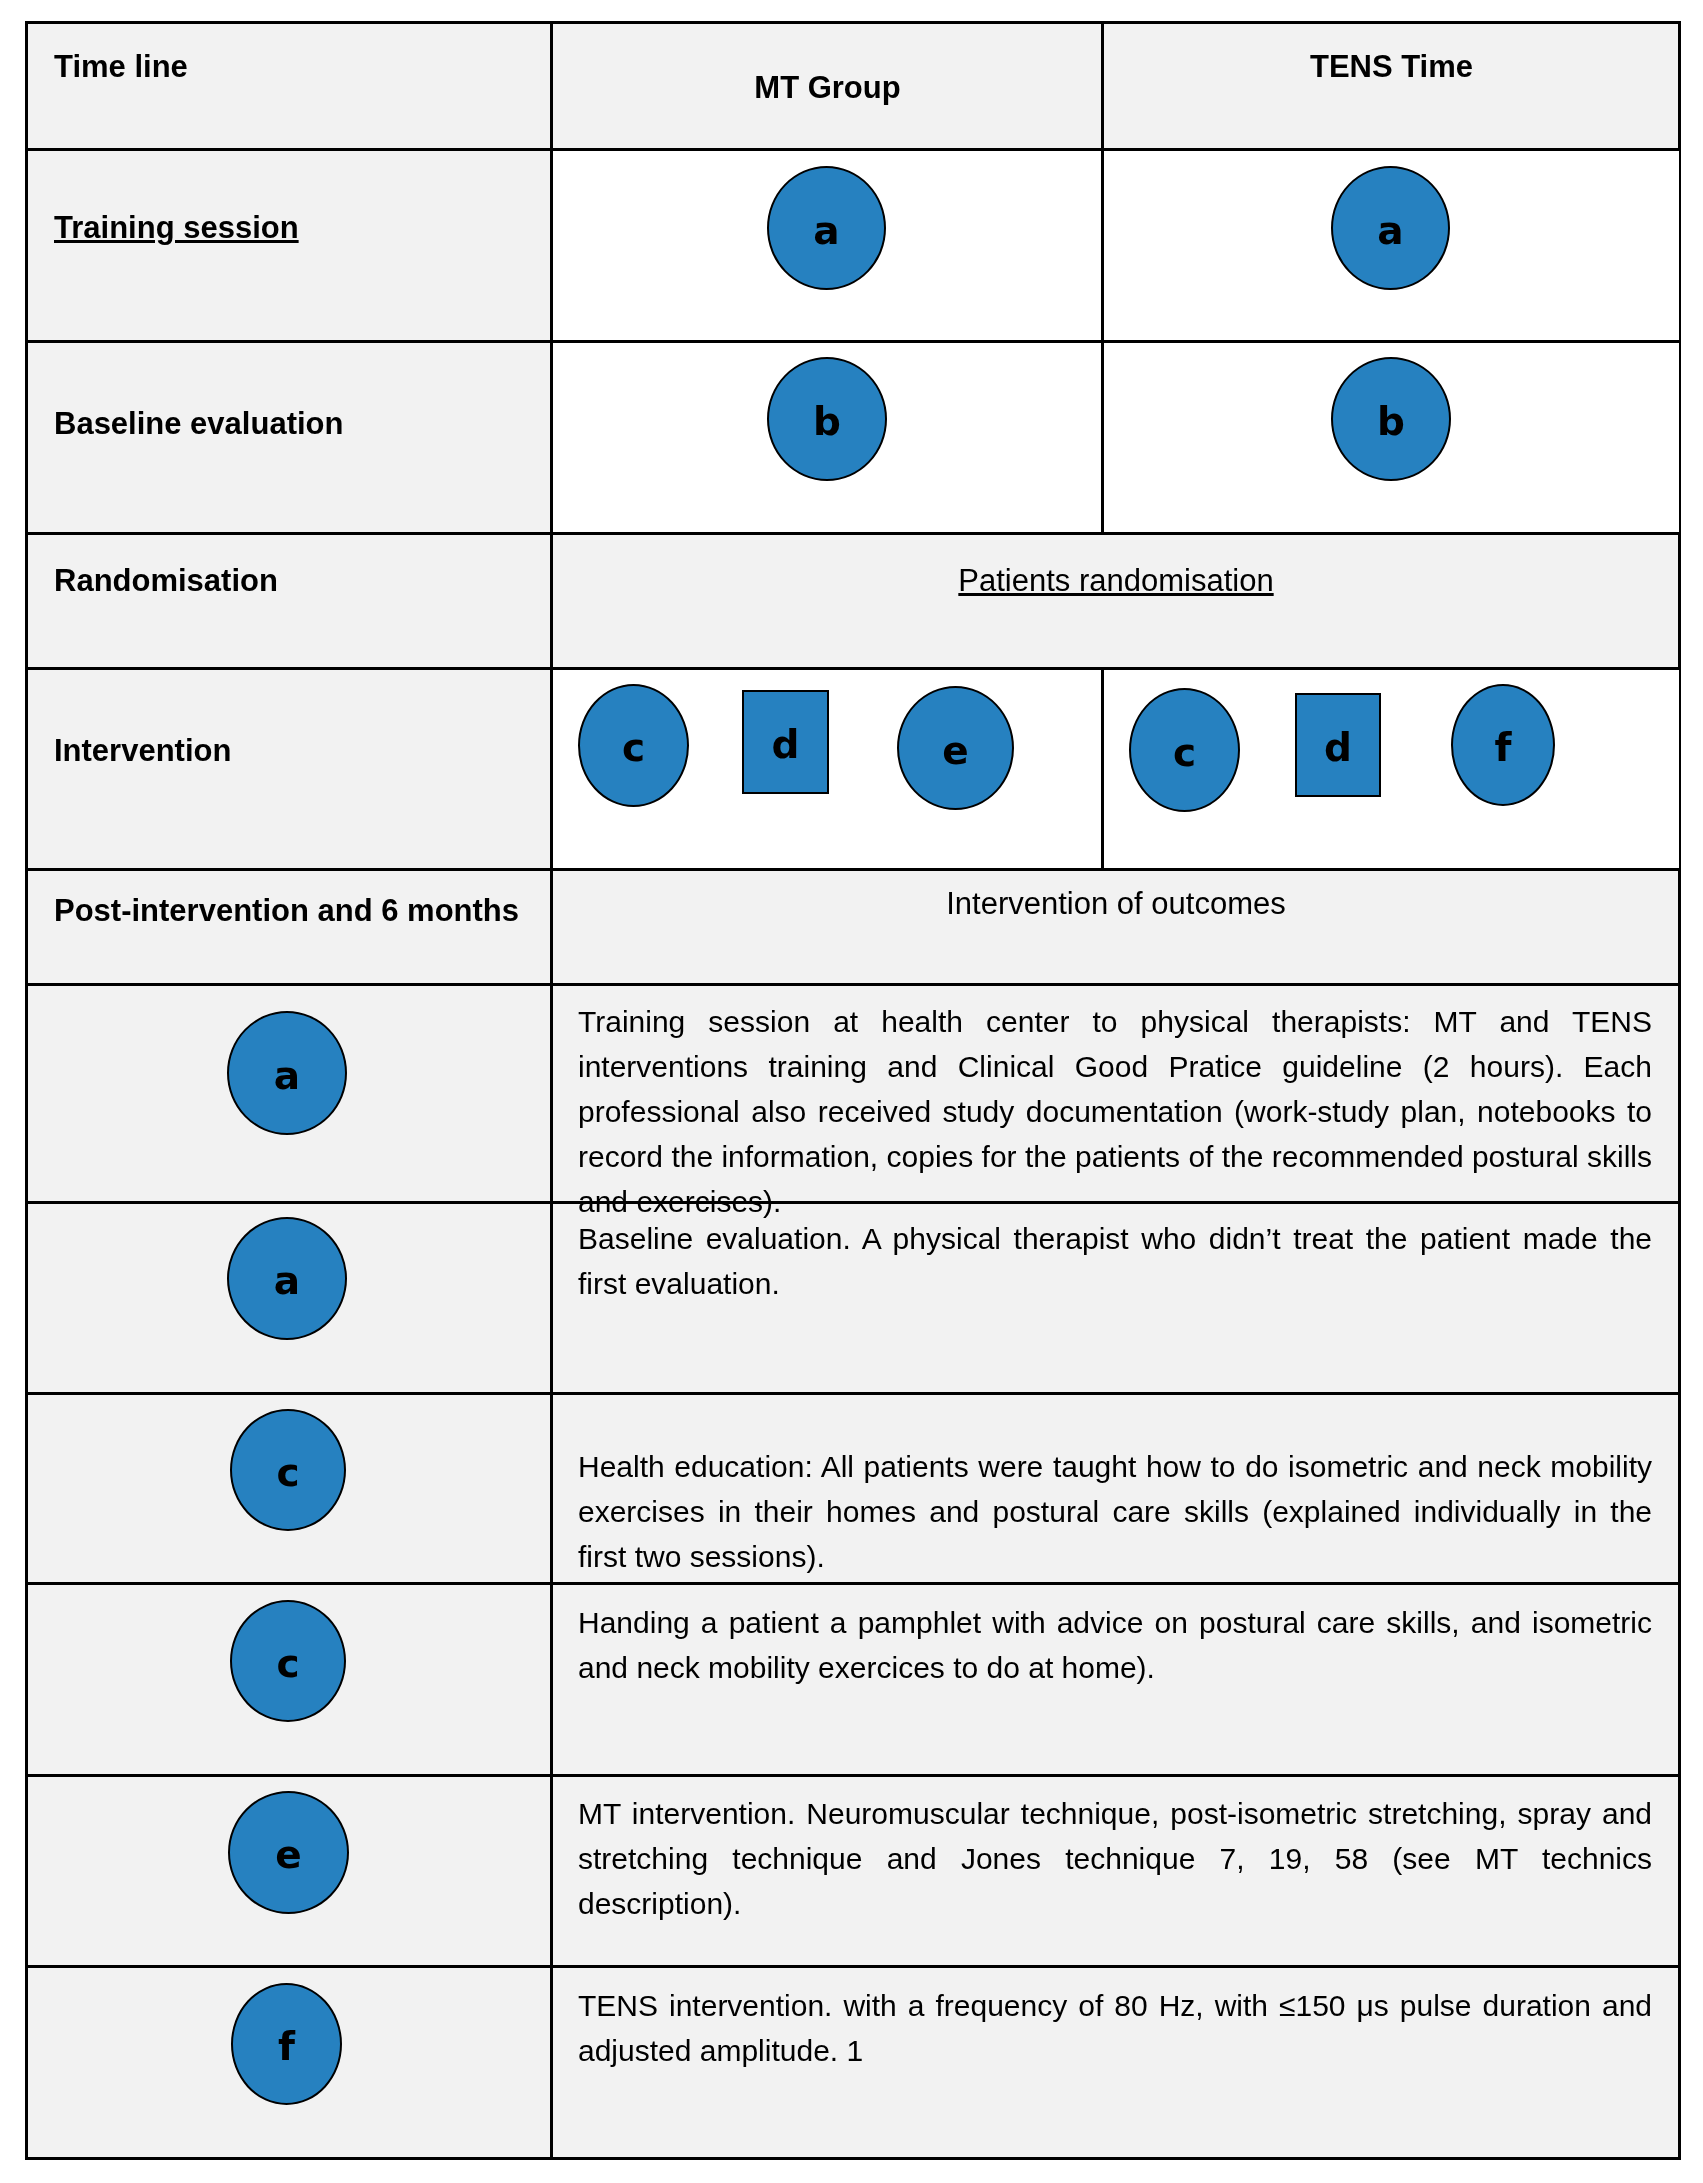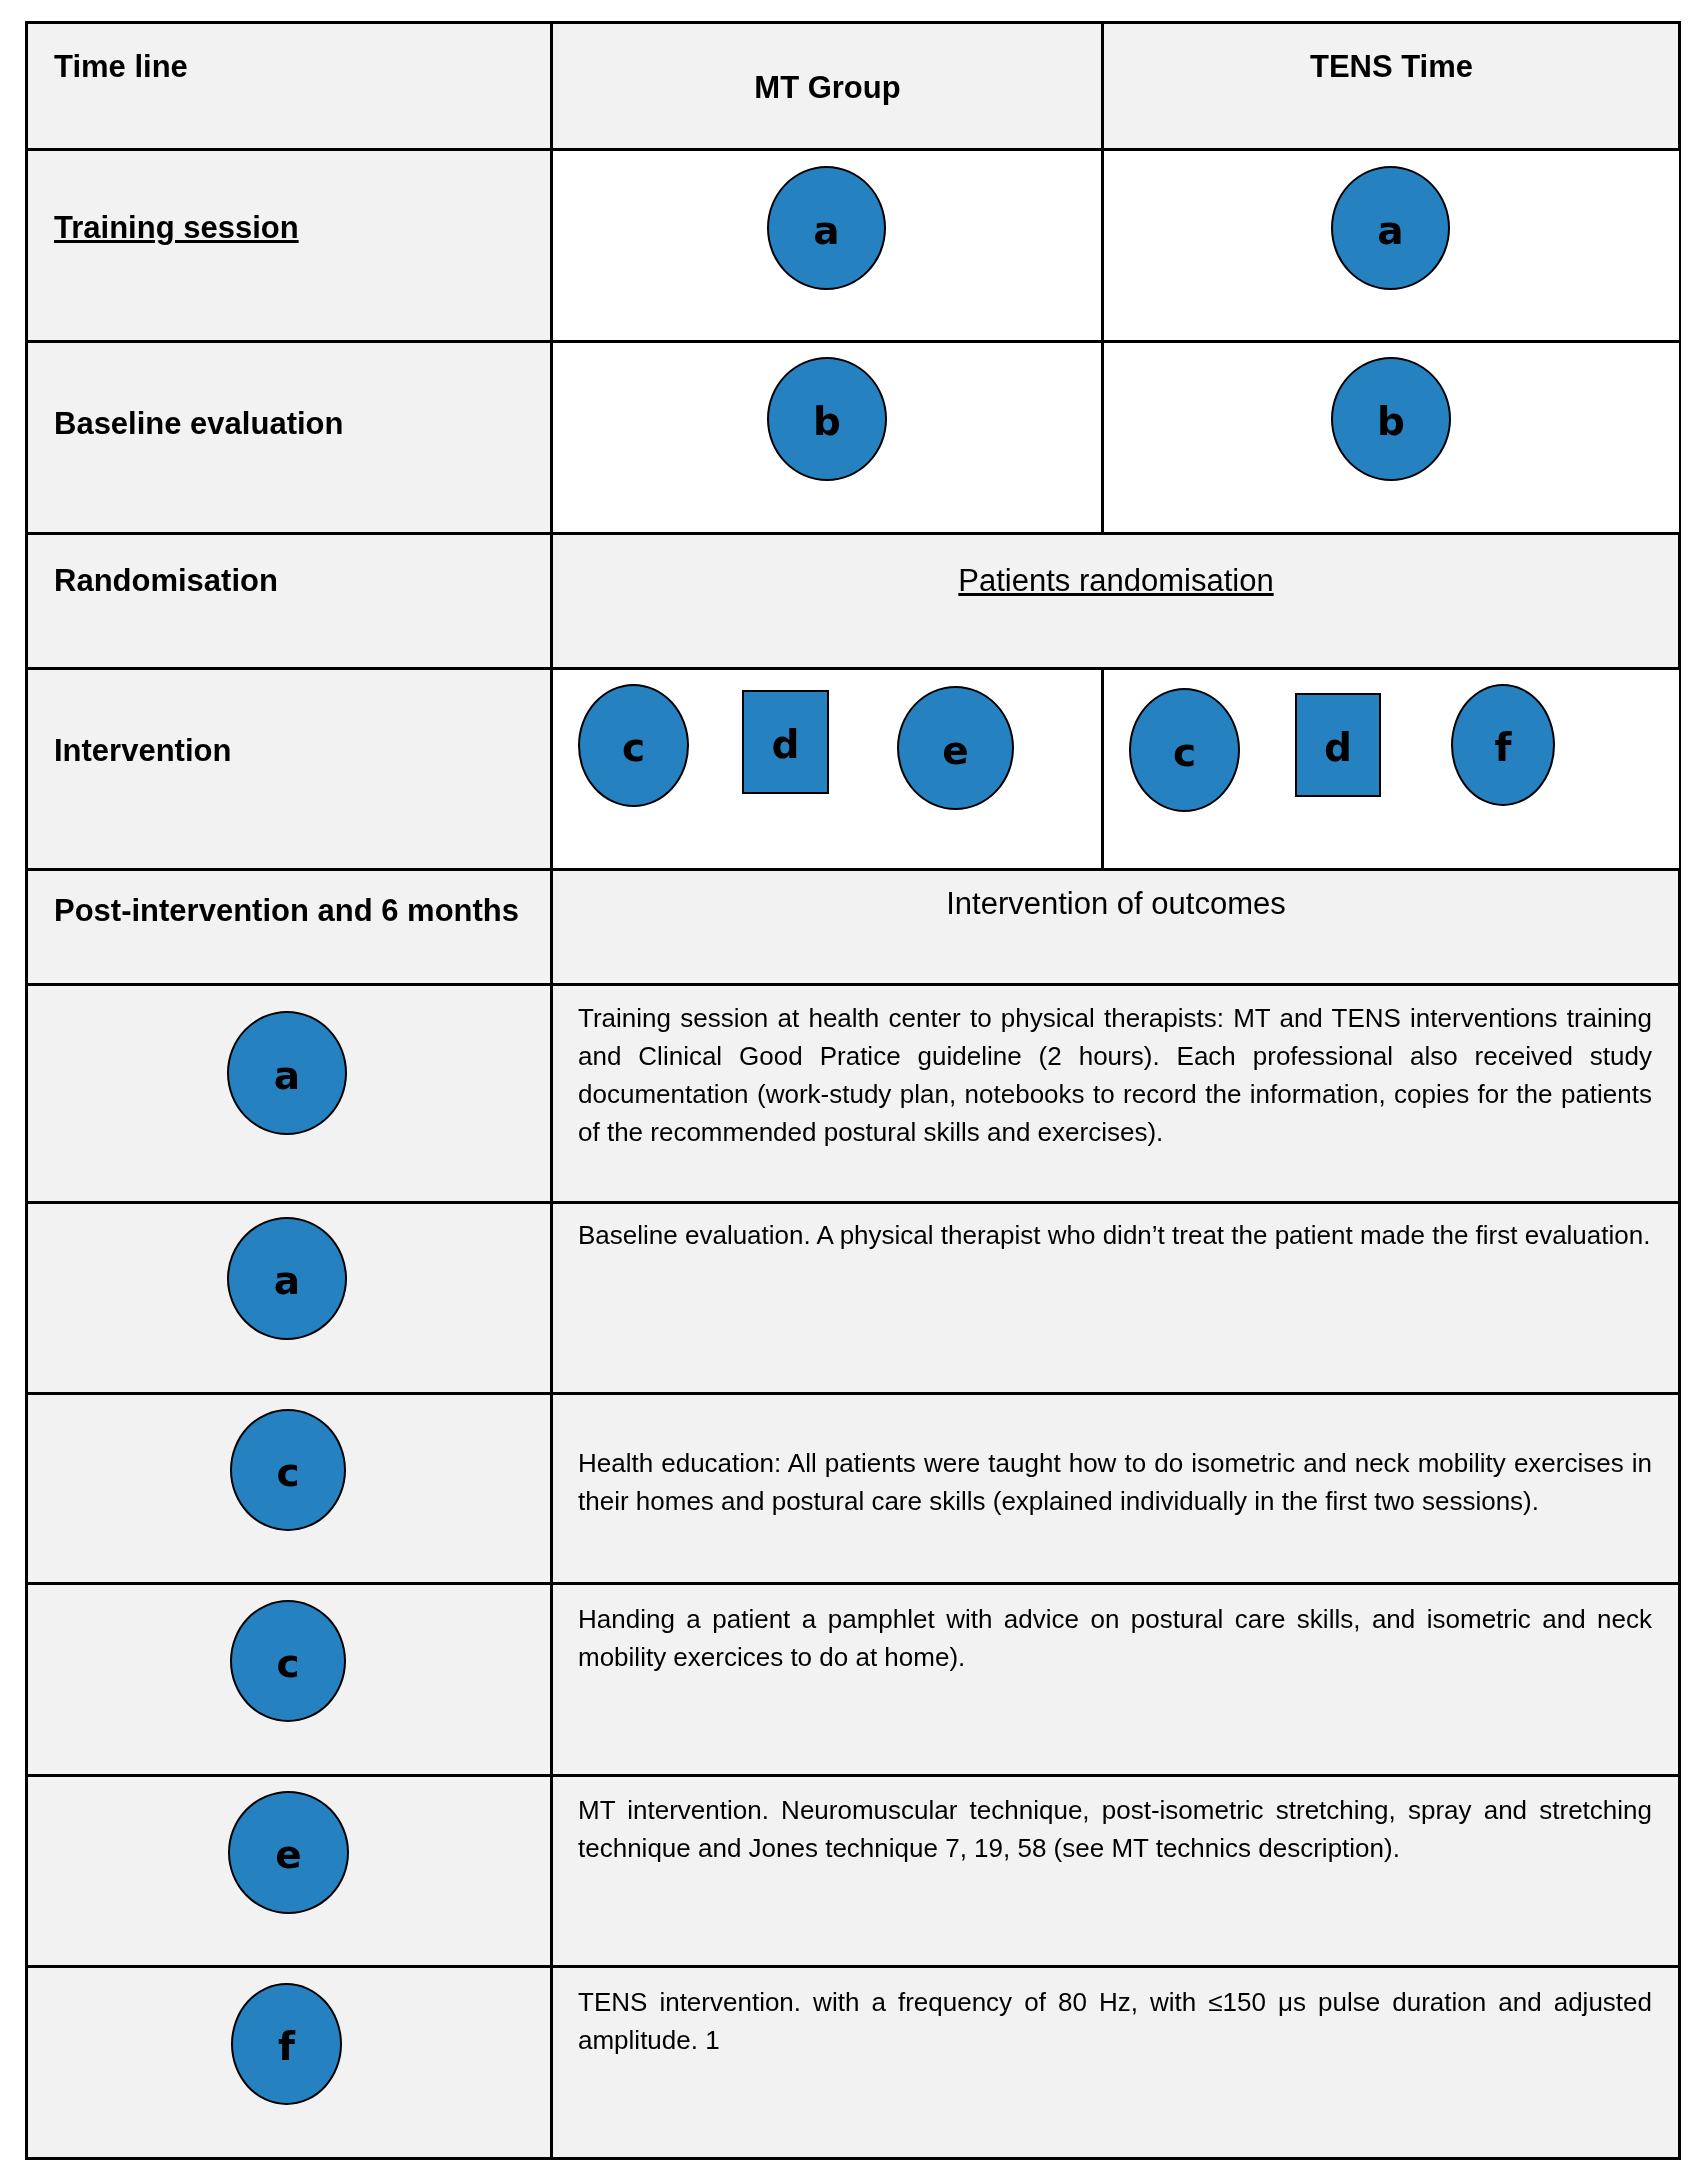--- a/index.html
+++ b/index.html
@@ -10,21 +10,21 @@
   .cell { position: absolute; box-sizing: border-box; }
   .hline { position: absolute; left: 25px; width: 1656px; height: 3px; background: #000; }
   .vline { position: absolute; width: 2.5px; background: #000; }
   .white { background: #ffffff; }
   .label { position: absolute; left: 54px; font-weight: bold; font-size: 31px;
            line-height: 36px; white-space: nowrap; }
   .label.wrap { white-space: normal; width: 470px; text-align: justify; text-align-last: left; }
   .head-center { position: absolute; font-weight: bold; font-size: 31px; line-height: 36px;
            text-align: center; }
   .center-text { position: absolute; font-size: 31px; line-height: 36px; text-align: center; }
-  .desc { position: absolute; left: 578px; width: 1074px; font-size: 26px; line-height: 38px;
+  .desc { position: absolute; left: 578px; width: 1074px; font-size: 30px; line-height: 45px;
           text-align: justify; }
   .shape { position: absolute; background: #2681c0; border: 2px solid #000; box-sizing: border-box;
            display: flex; align-items: center; justify-content: center;
            font-family: "DejaVu Sans", sans-serif; font-weight: bold; font-size: 39px; color: #000; }
   .ellipse { border-radius: 50%; }
   .rect { border-radius: 0; }
   .shape span { display: block; transform: translateY(2px); }
 </style>
 </head>
 <body>

